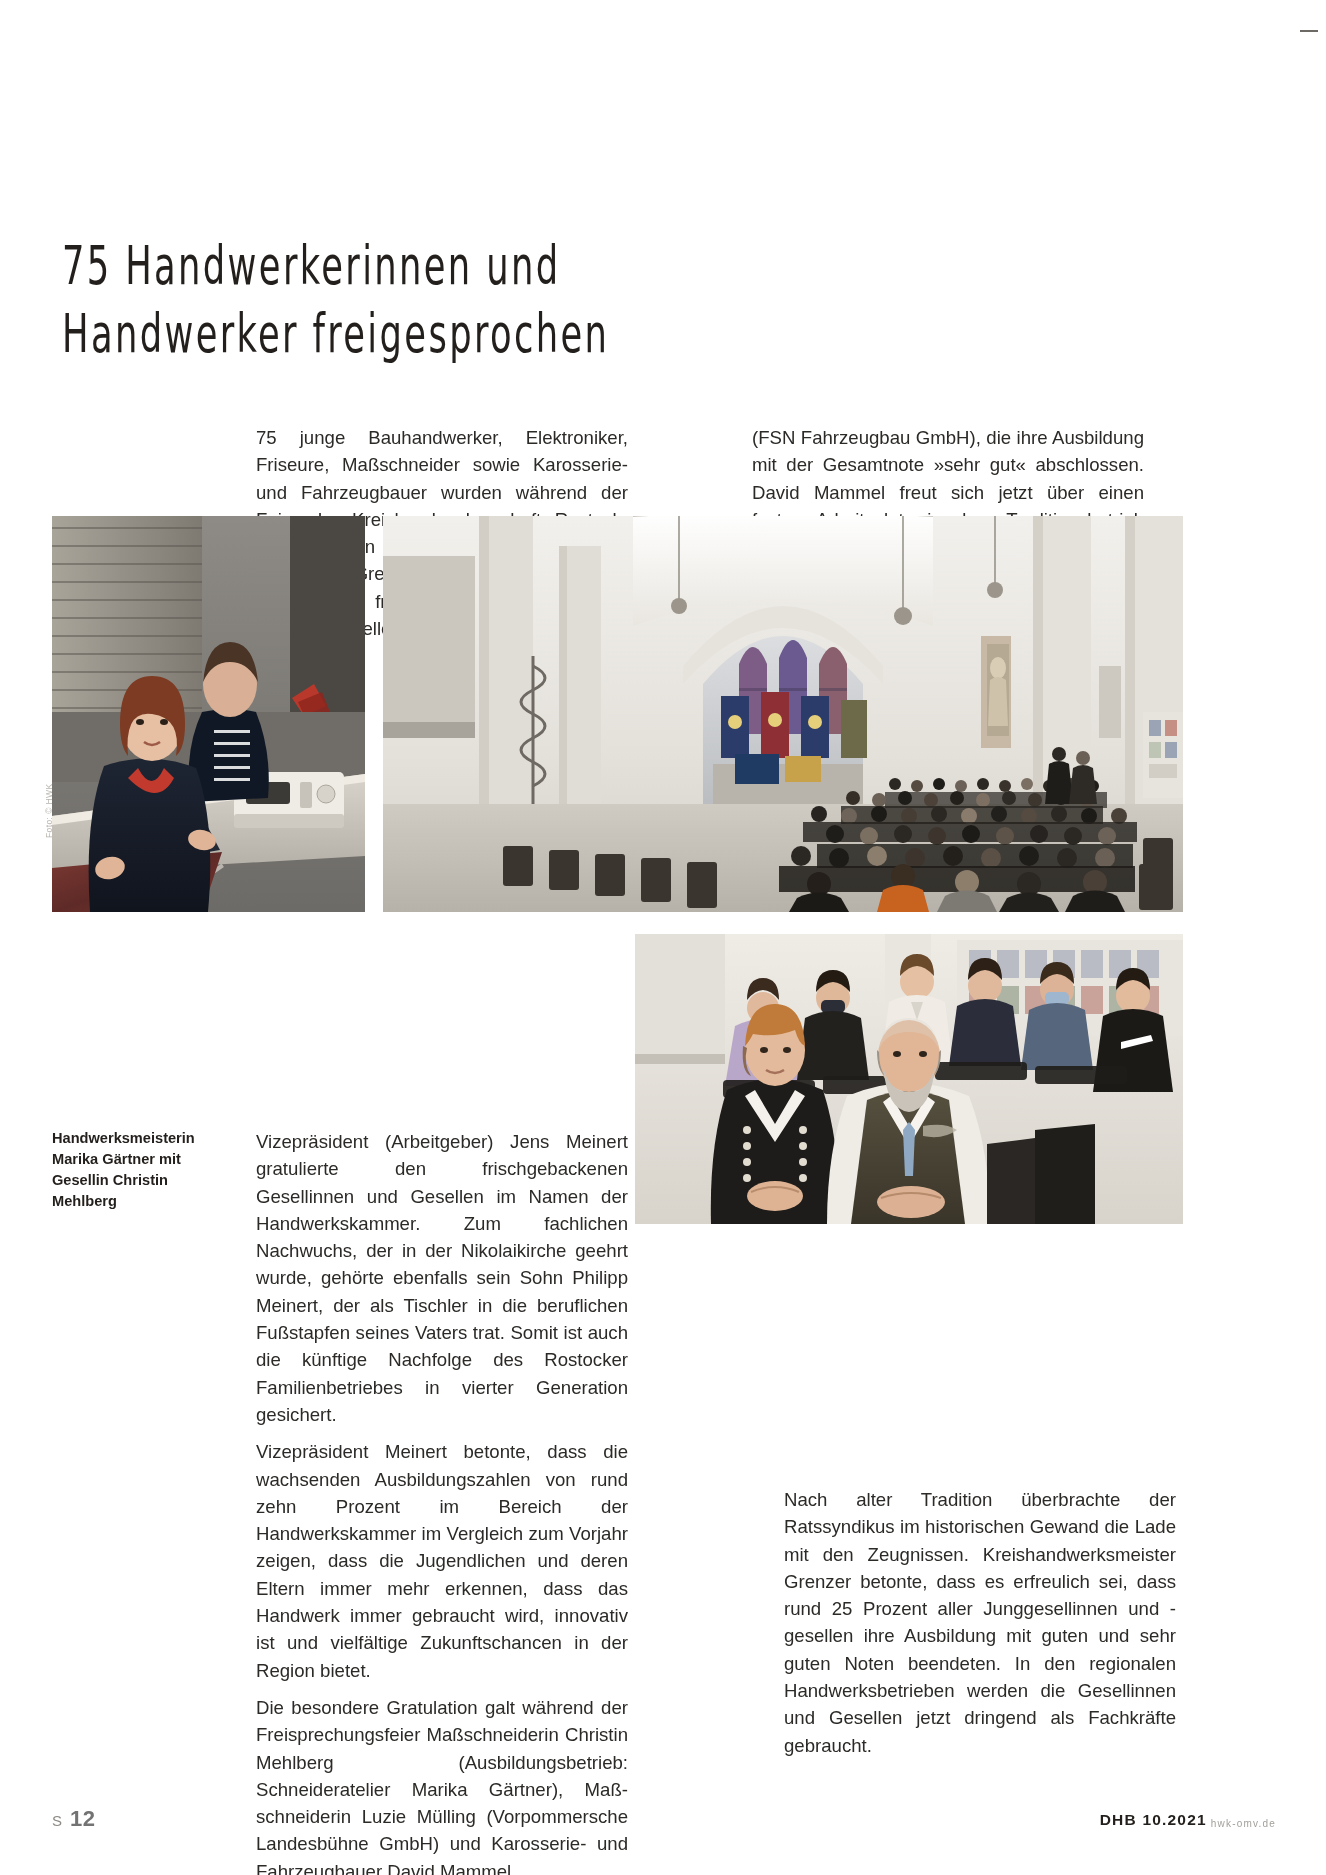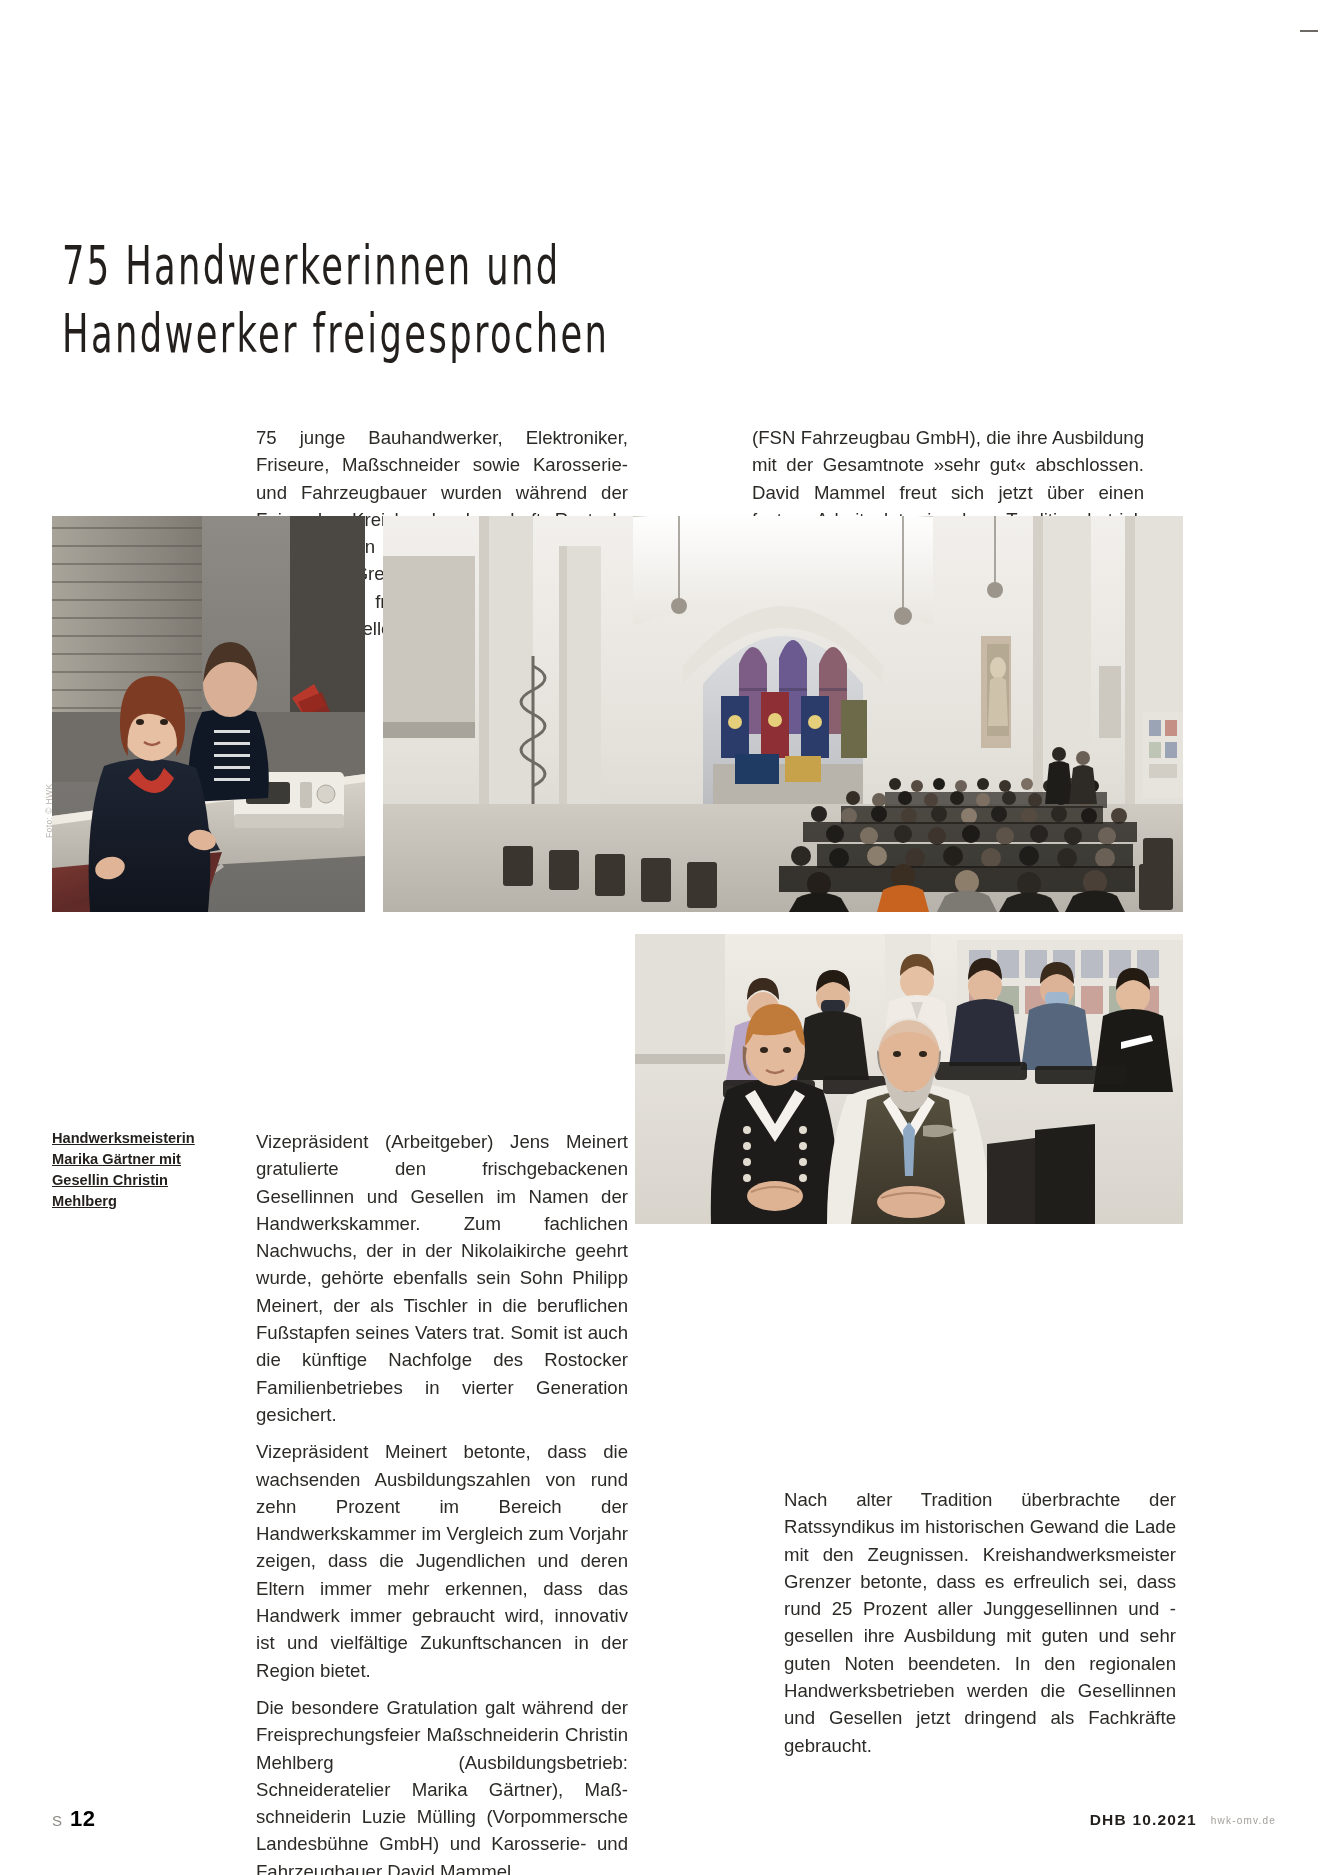--- a/index.html
+++ b/index.html
@@ -79,41 +79,40 @@
 
   
   .caption {
     position: absolute;
     left: 52px; top: 1128px; width: 176px;
     font-family: "Liberation Sans Narrow", "Liberation Sans", sans-serif;
     font-weight: bold;
     font-size: 14.6px;
     line-height: 21px;
     color: #231f1c;
-    text-decoration: underline;
   }
 
   
   .col-left  { position: absolute; left: 256px; top: 1128px; width: 372px; }
   .col-right { position: absolute; left: 784px; top: 1486px; width: 392px; }
   .col-left p + p, .col-right p + p { margin-top: 10px; }
 
   
   .footer { position: absolute; left: 0; right: 0; top: 1806px; height: 40px; }
   .footer-left {
     position: absolute; left: 52px; top: 0;
     font-family: "Liberation Sans Narrow", "Liberation Sans", sans-serif;
     display: flex; align-items: baseline; gap: 7px;
   }
   .footer-left .f-s   { font-size: 15px; letter-spacing: 1px; color: #8d8a85; }
-  .footer-left .f-num { font-size: 22px; font-weight: bold; letter-spacing: .5px; color: #000000; }
+  .footer-left .f-num { font-size: 22px; font-weight: bold; letter-spacing: .5px; color: #737373; }
   .footer-right {
     position: absolute; right: 50px; top: 5px;
     font-family: "Liberation Sans Narrow", "Liberation Sans", sans-serif;
-    display: flex; align-items: center; gap: 14px;
+    display: flex; align-items: flex-end; gap: 4px;
   }
   .footer-right .f-issue { font-size: 15.5px; font-weight: bold; letter-spacing: 1.2px; color: #231f1c; }
   .footer-right .f-url   { font-size: 10px; letter-spacing: 1.2px; color: #a3a09b; }
 </style>
 </head>
 <body>
 
 <div class="page">
 
   <div class="crop-mark"></div>

